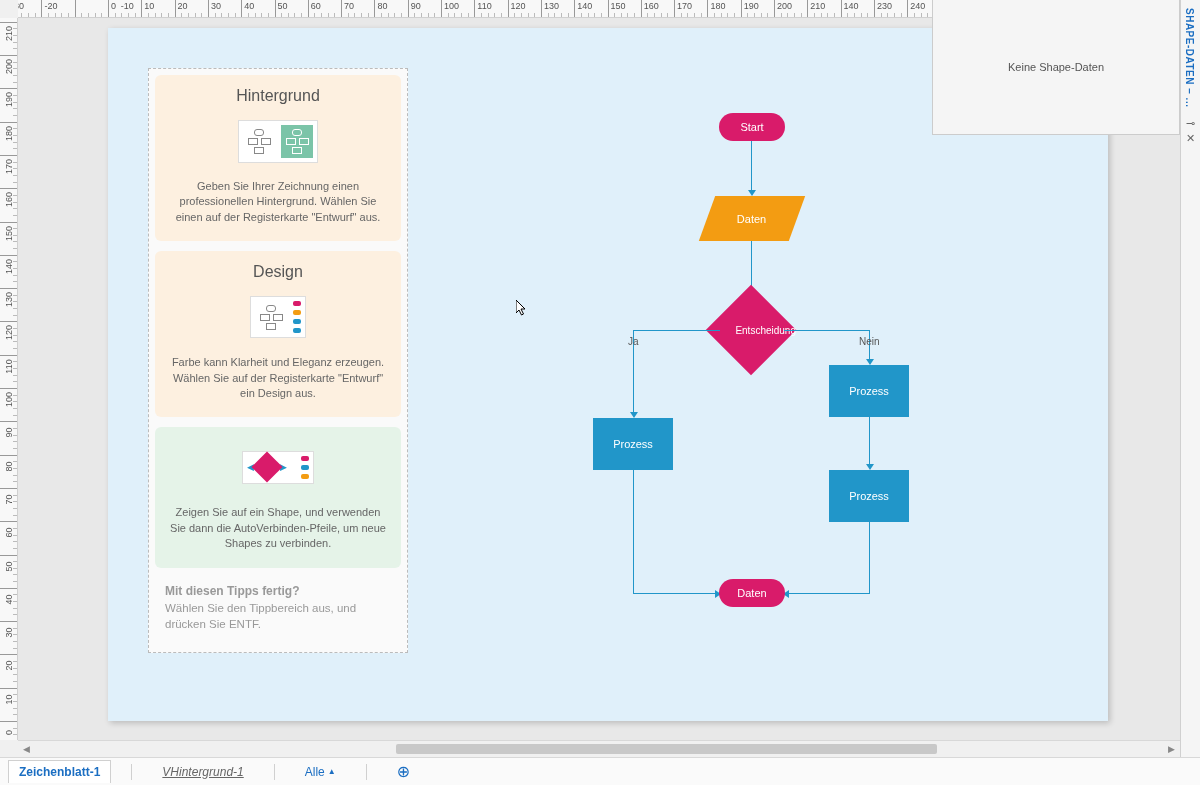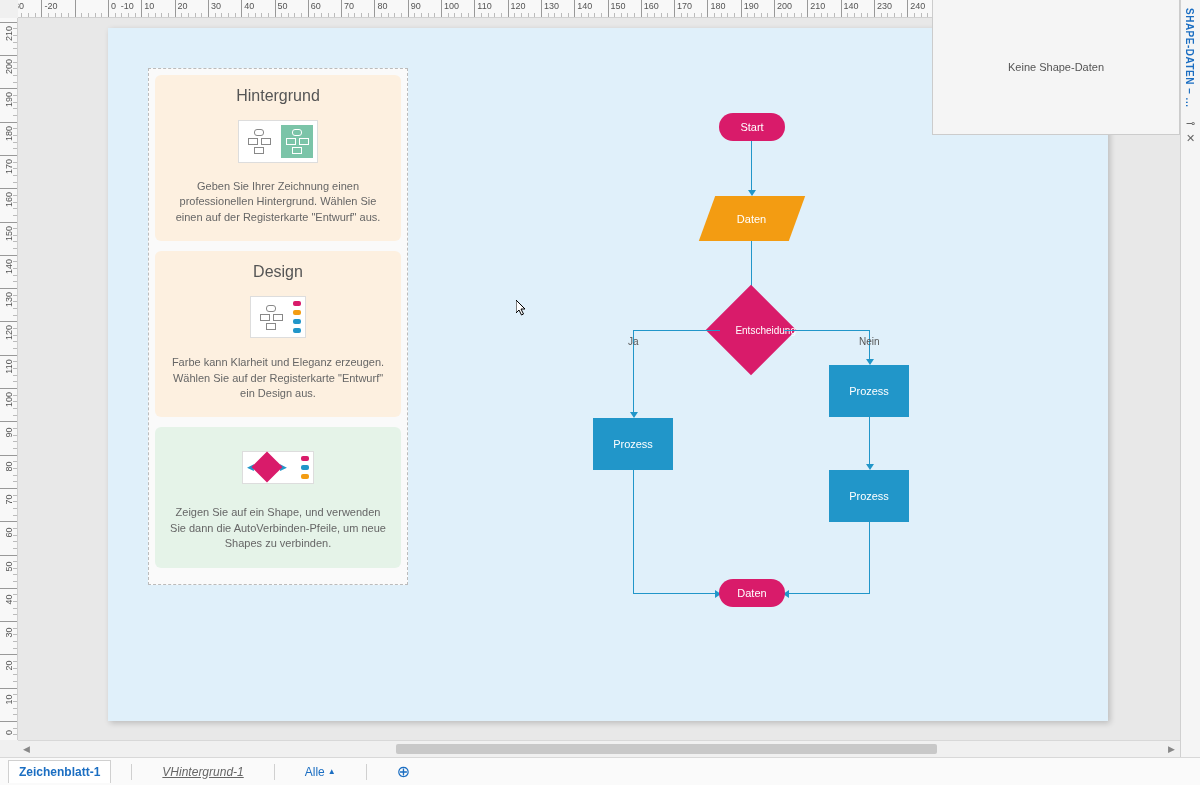--- a/index.html
+++ b/index.html
@@ -490,20 +490,24 @@
             <div class="dots-col">
               <div class="dot" style="background:#d91b6a"></div>
               <div class="dot" style="background:#2196c9"></div>
               <div class="dot" style="background:#f39c12"></div>
             </div>
           </div>
         </div>
         <p>Zeigen Sie auf ein Shape, und verwenden Sie dann die AutoVerbinden-Pfeile, um neue Shapes zu verbinden.</p>
       </div>
 
+      <div class="tips-done">
+        <h4>Mit diesen Tipps fertig?</h4>
+        <p>Wählen Sie den Tippbereich aus, und drücken Sie ENTF.</p>
+      </div>
     </div>
 
     <div class="flowchart">
 
       <div class="fc-shape fc-terminator" style="left:241px; top:5px">
           <span>Start</span>
         </div>
       <div class="connector" style="left:273px; top:33px; width:1px; height:50px"></div>
       <div class="arrow-down" style="left:269.5px; top:82px"></div>
 

